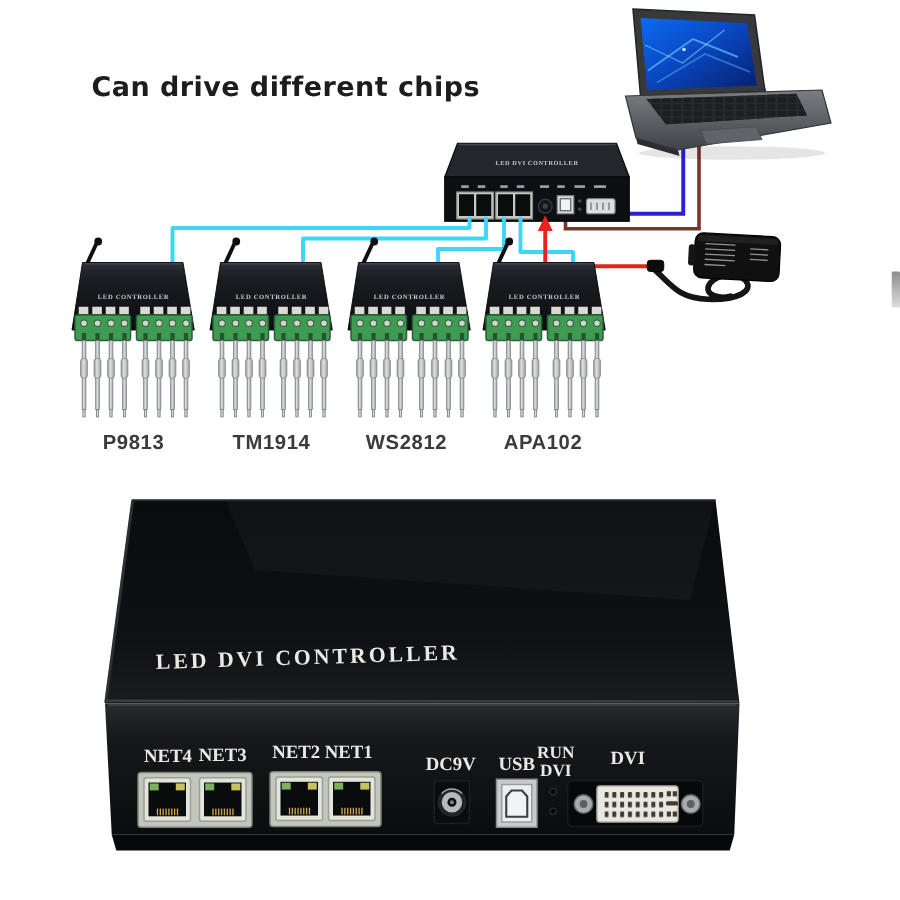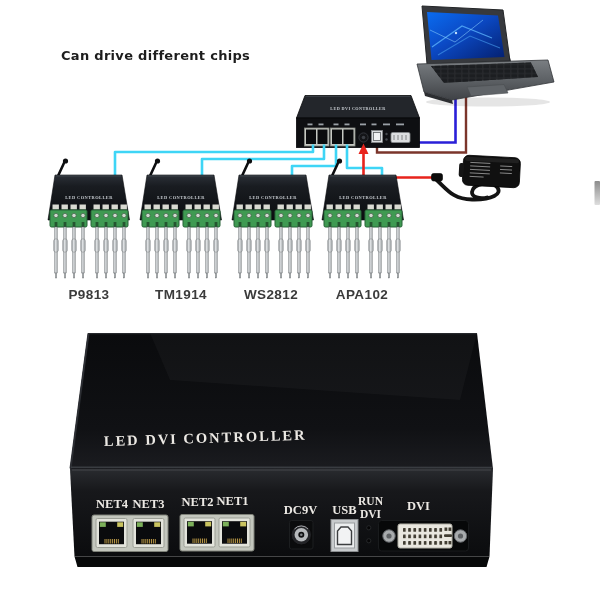--- a/index.html
+++ b/index.html
@@ -1,19 +1,19 @@
 <!DOCTYPE html>
 <html><head>
 <meta charset="utf-8">
 <style>
   html,body{margin:0;padding:0;background:#ffffff;}
   .stage{position:relative;width:600px;height:600px;background:#ffffff;overflow:hidden;
          font-family:"Liberation Sans",sans-serif;}
   .heading{position:absolute;left:61px;top:48px;font-family:"DejaVu Sans",sans-serif;
-           font-weight:700;font-size:13px;letter-spacing:0.3px;color:#1d1d1d;white-space:nowrap;}
+           font-weight:700;font-size:18px;letter-spacing:0.3px;color:#1d1d1d;white-space:nowrap;}
   svg{position:absolute;left:0;top:0;}
   .serifLabel{font-family:"Liberation Serif",serif;font-weight:700;fill:#ece9e4;}
   .chipName{font-family:"Liberation Sans",sans-serif;font-weight:700;fill:#3b3b3b;
             font-size:13.5px;letter-spacing:0.4px;}
   .tinyLabel{font-family:"Liberation Serif",serif;font-weight:700;fill:#c6cbd0;}
 </style>
 </head>
 <body>
 
 <div class="stage">

